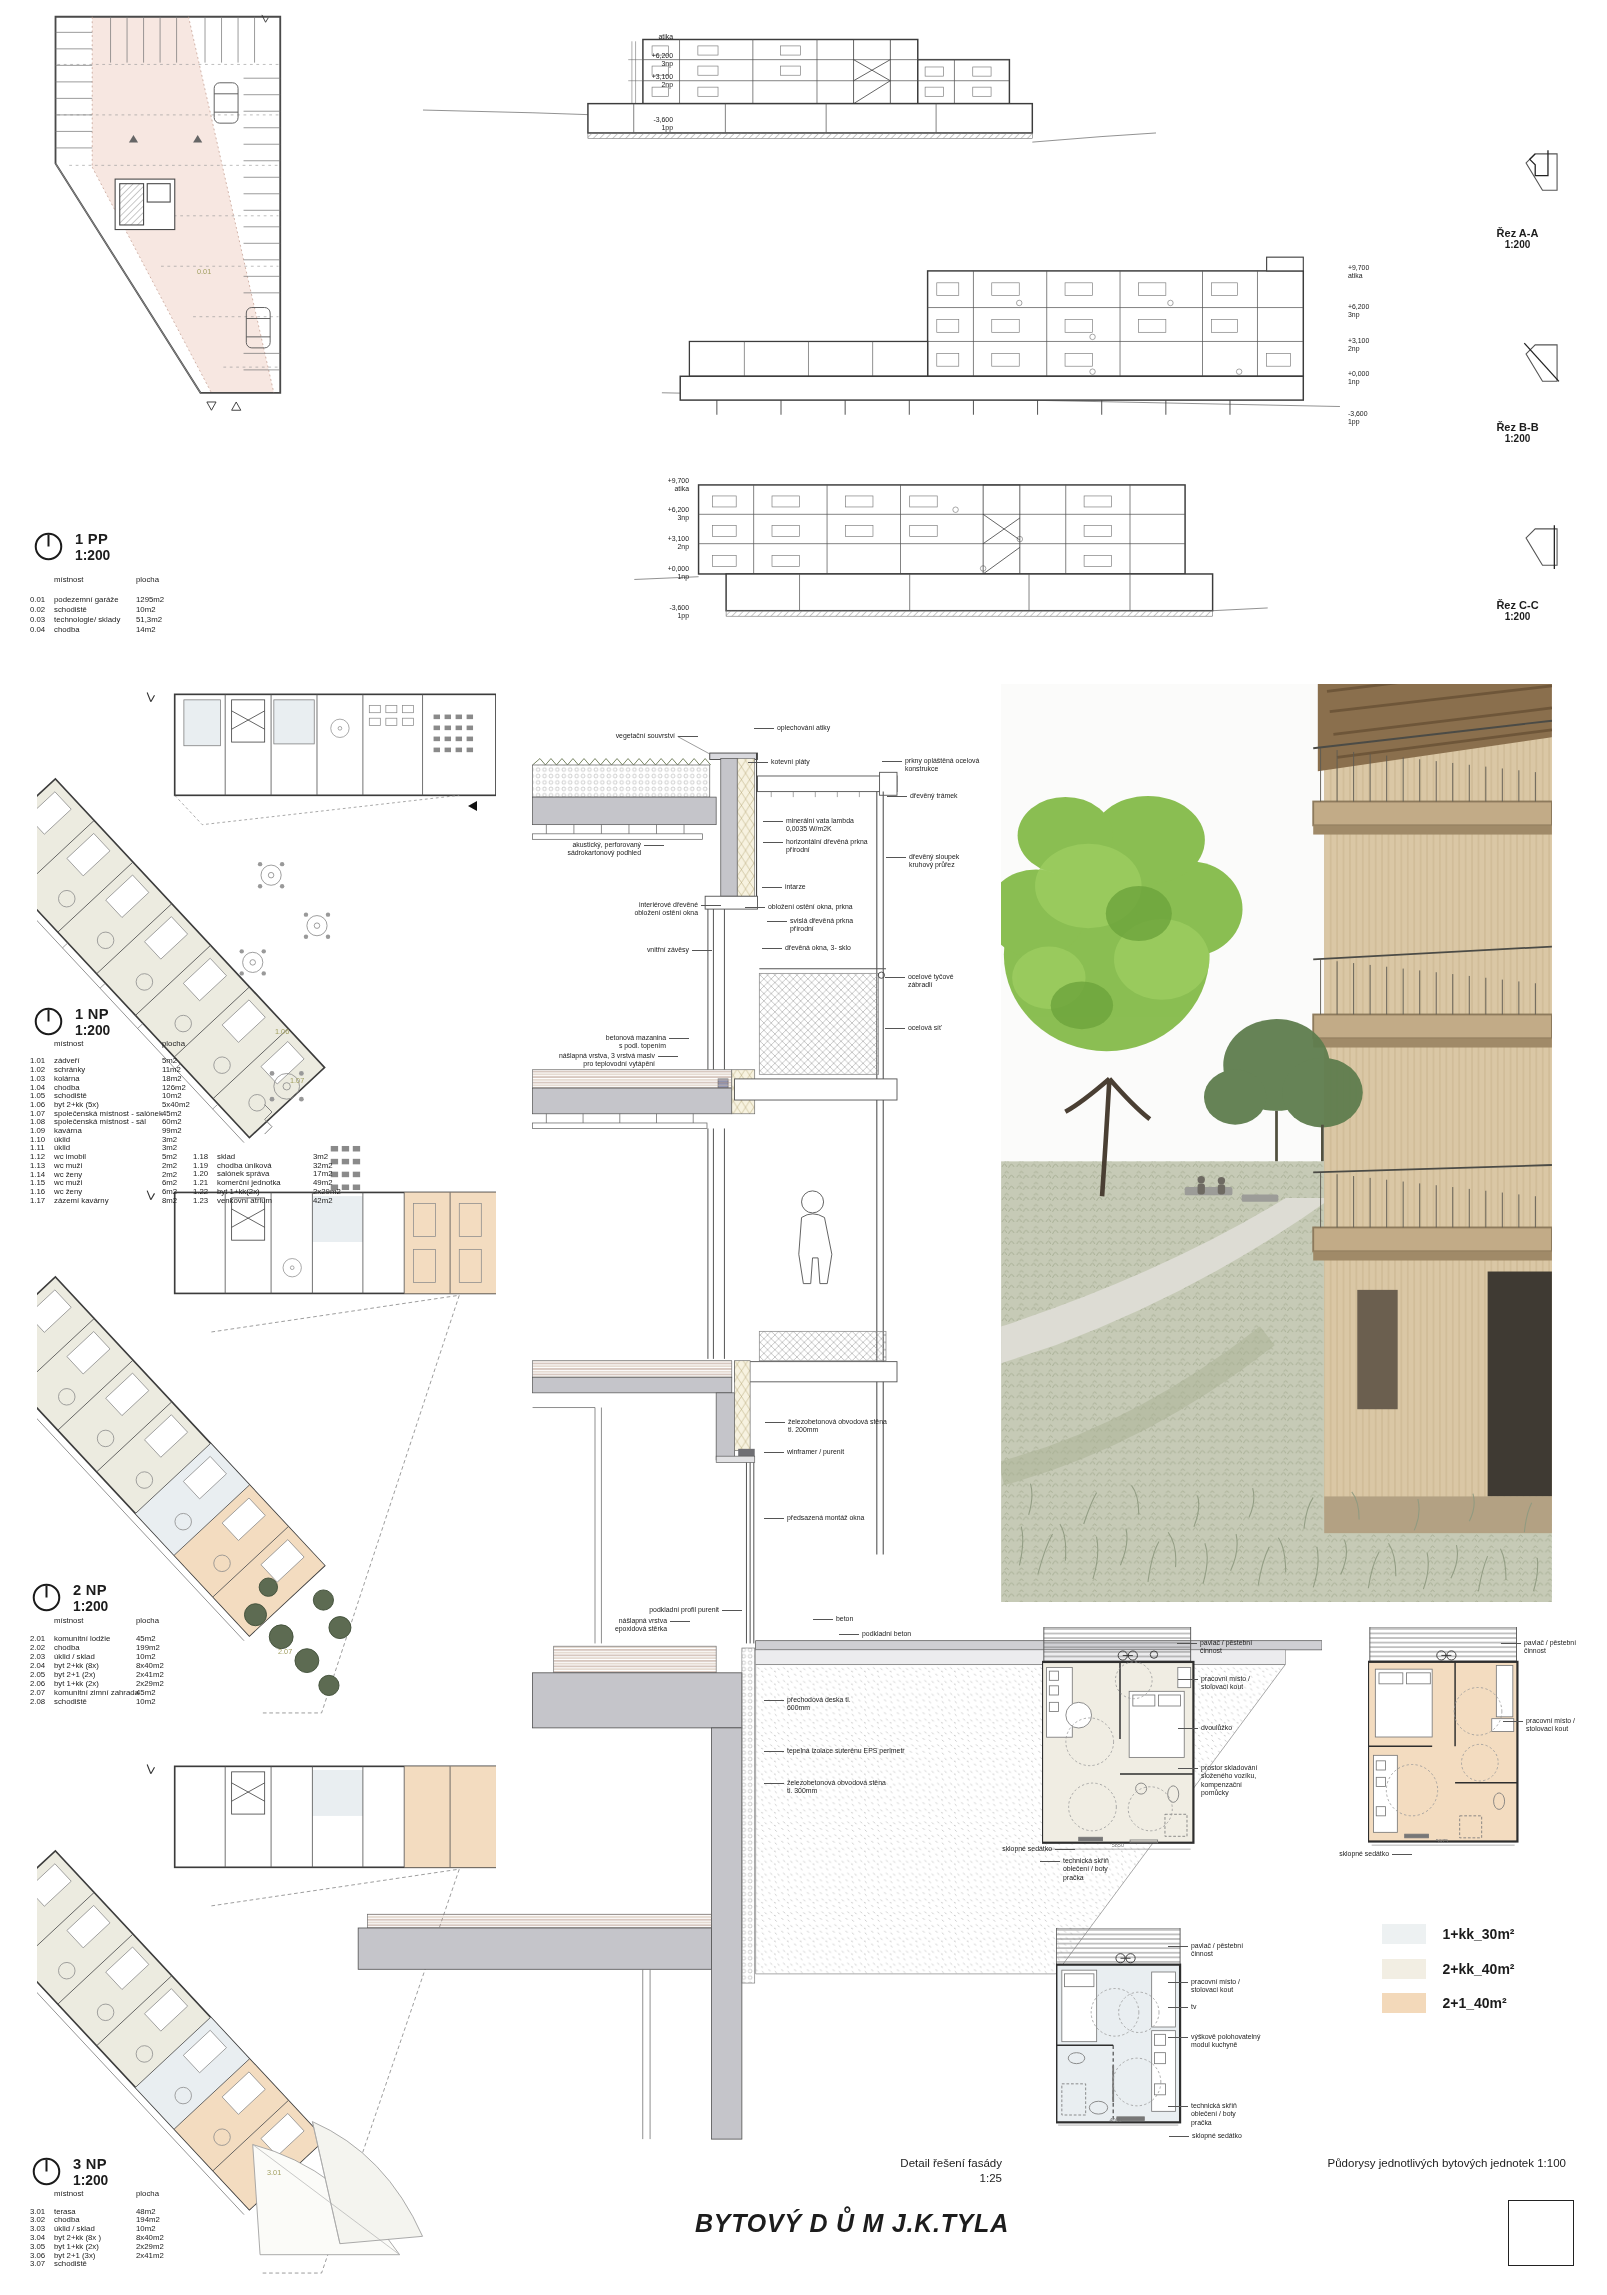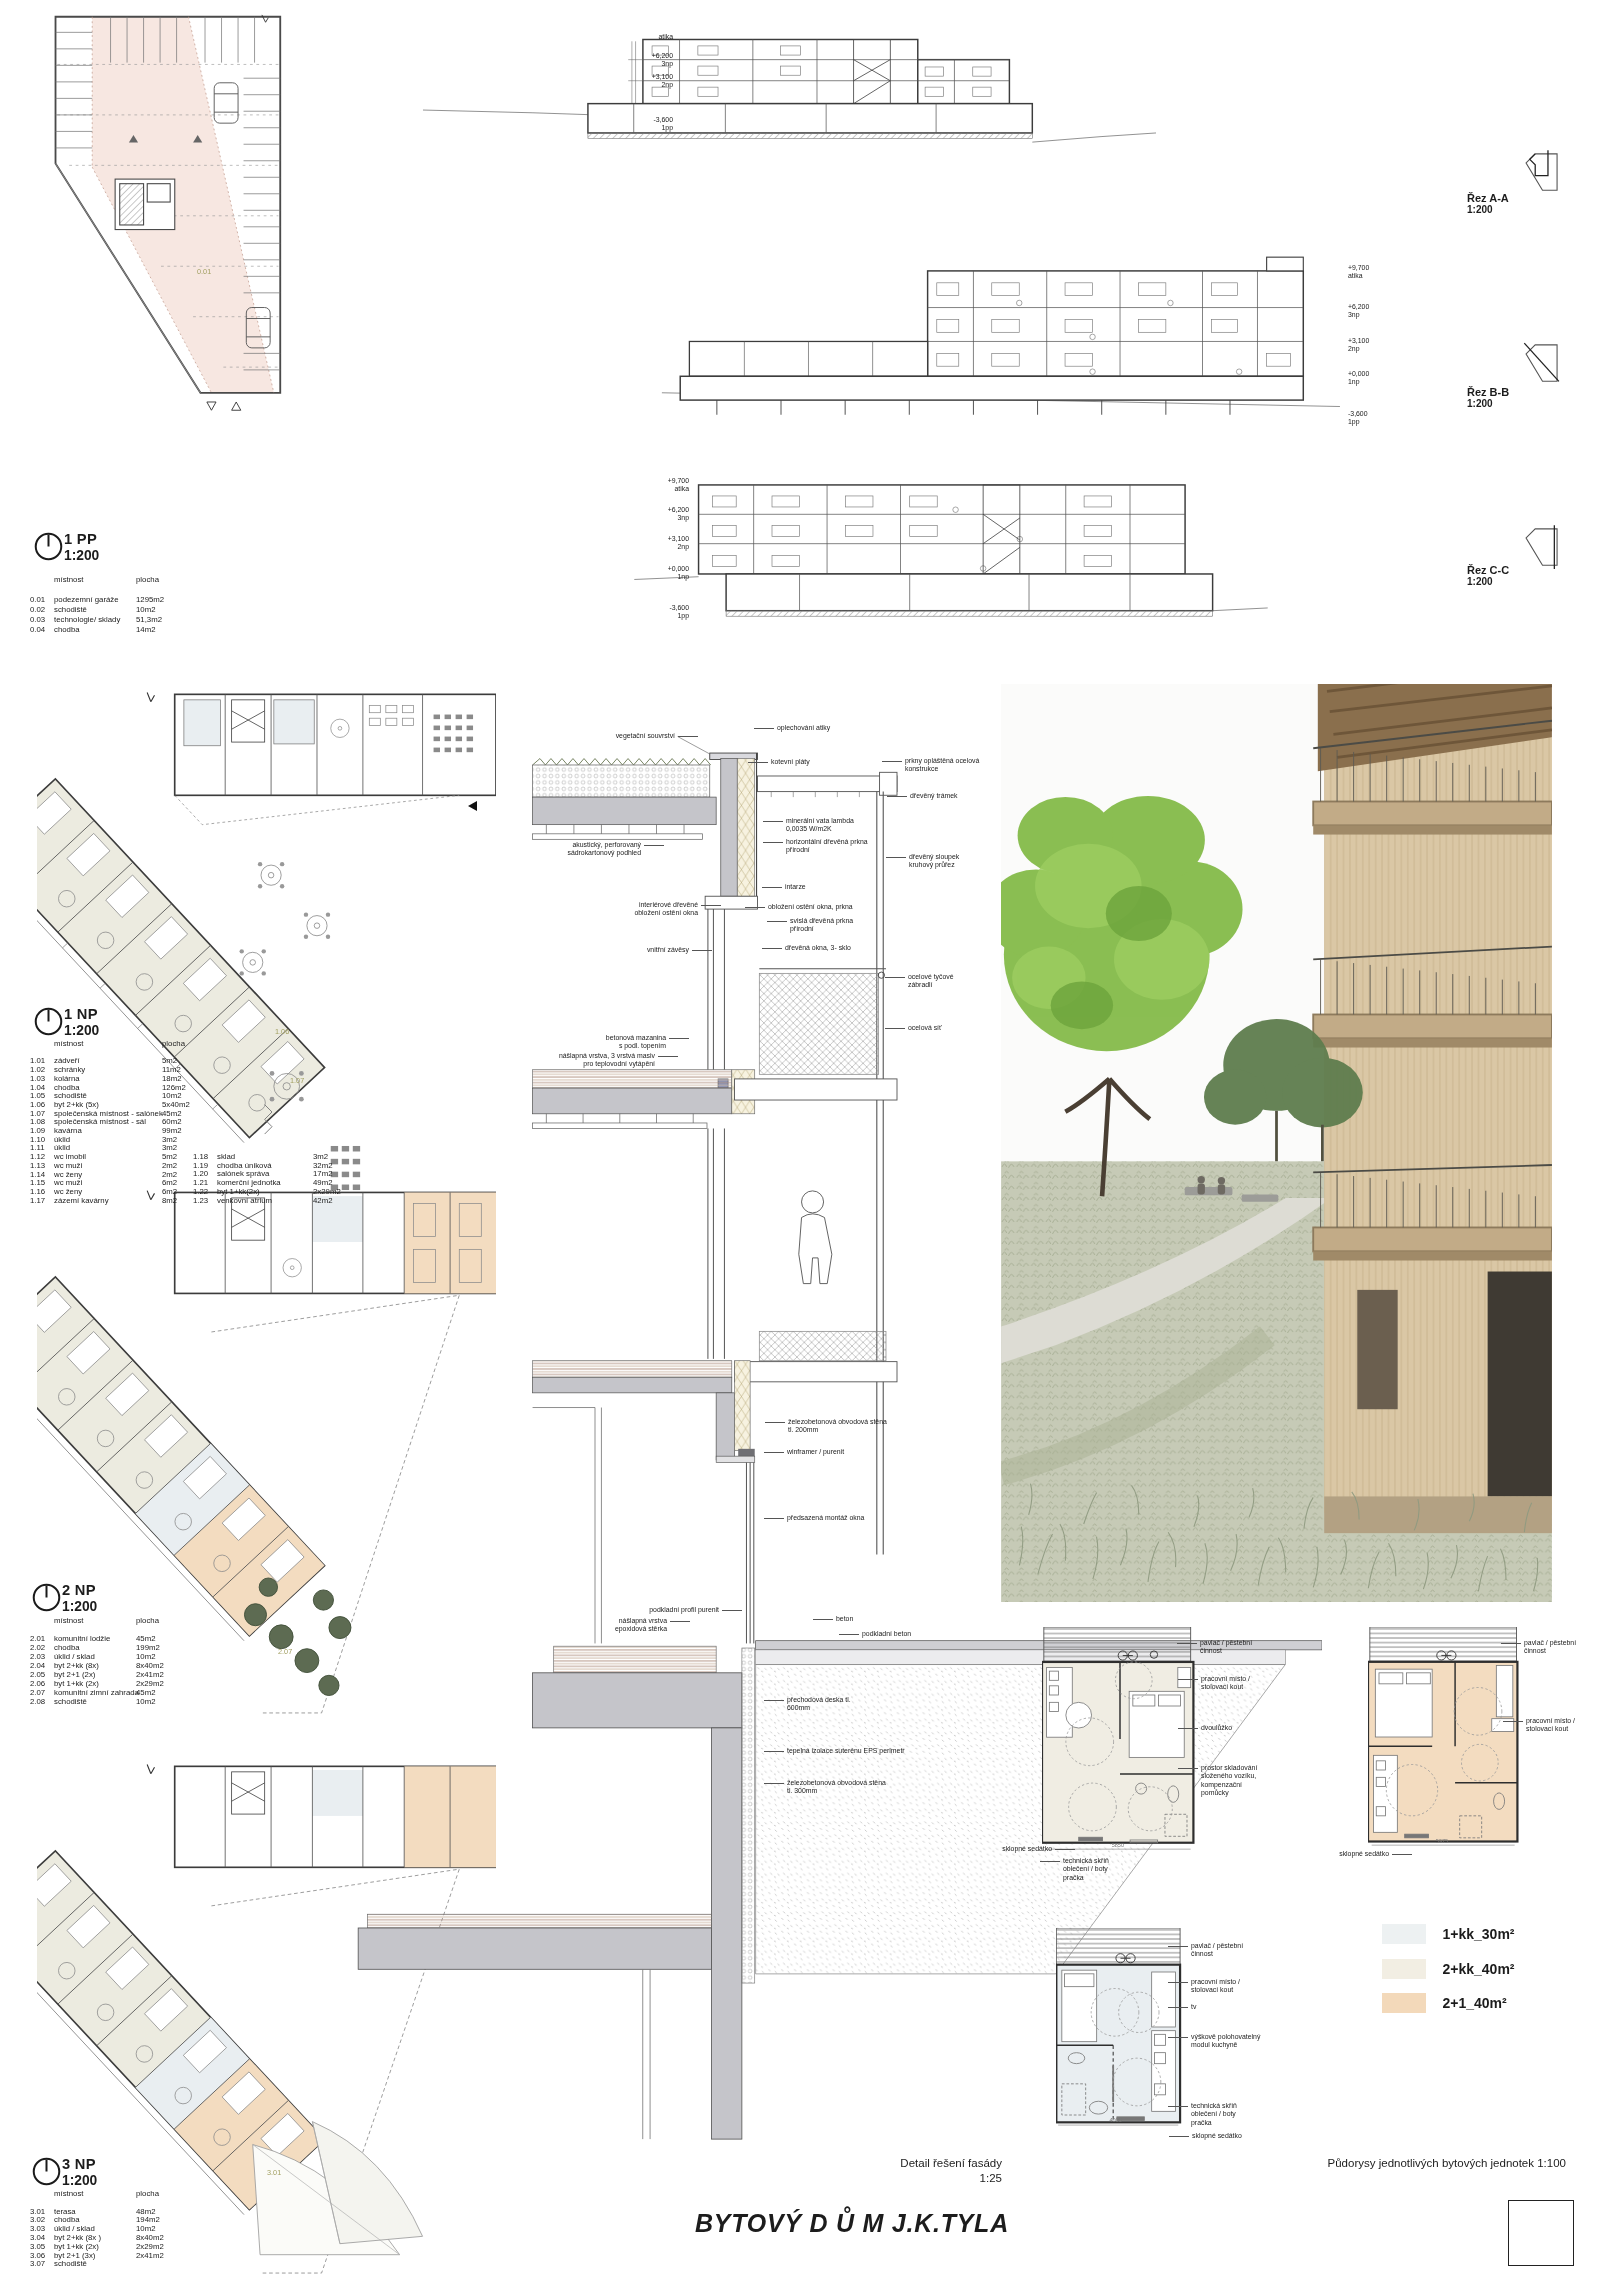--- a/index.html
+++ b/index.html
@@ -1,39 +1,39 @@
 <!DOCTYPE html>
 <html style="font-size:14.7px"><head>
 <meta charset="utf-8">
 <style>
   html,body{margin:0;padding:0;background:#e8e8e8;}
   #board{position:relative;width:1607px;height:2296px;background:#ffffff;
          font-family:"Liberation Sans",sans-serif;color:#1c1c1c;overflow:hidden;}
   .abs{position:absolute;}
   svg{display:block;}
   
-  .plan-head{position:absolute;display:flex;align-items:flex-start;justify-content:flex-end;}
+  .plan-head{position:absolute;display:flex;align-items:flex-start;gap:11px;justify-content:flex-end;}
   .plan-title{font-size:14.7px;font-weight:700;line-height:1.15;letter-spacing:.02em;}
   .plan-scale{font-size:13.8px;font-weight:700;}
   .plan-cols{position:absolute;display:grid;font-size:7.8px;color:#222;}
   .cols-a{grid-template-columns:24px 82px 55px;}
   .cols-b{grid-template-columns:24px 108px 57px;}
   .cols-c{grid-template-columns:24px 96px 51px;}
   .plan-cols .hdr{display:contents;}
   .rowline{display:contents;}
   .plan-cols span{line-height:var(--lh,9.7px);white-space:nowrap;}
   
   .callout{position:absolute;font-size:6.9px;line-height:1.2;color:#1a1a1a;white-space:pre-line;}
   .ann-l::before{content:"";position:absolute;right:100%;margin-right:2.8px;top:3.7px;width:20px;border-top:0.6px solid #555;}
   .ann-r{text-align:right;}
   .ann-r::after{content:"";position:absolute;left:100%;margin-left:2.8px;top:3.7px;width:20px;border-top:0.6px solid #555;}
   .tag{color:#a3a164;font-size:7.3px;}
   .lvl-r{text-align:right;font-size:6.9px;}
   .lvl-l{text-align:left;font-size:6.9px;}
-  .sec-key{position:absolute;width:101px;text-align:left;}
+  .sec-key{position:absolute;width:101px;text-align:center;margin-top:35px;}
   .sec-name{font-size:11px;font-weight:700;}
   .sec-scale{font-size:10px;font-weight:700;}
   .caption{position:absolute;font-size:11.5px;text-align:right;line-height:1.3;}
   .main-title{position:absolute;font-size:25px;font-weight:700;letter-spacing:.03em;white-space:nowrap;font-style:italic;}
   .legend-row{position:absolute;display:flex;align-items:center;gap:16.5px;}
   .legend-row .swatch{width:44px;height:20px;}
   .legend-row .lab{font-size:14px;font-weight:600;}
   .corner-box{position:absolute;border:1.4px solid #222;}
   .tri-left{width:0;height:0;border-top:5.5px solid transparent;border-bottom:5.5px solid transparent;border-right:9.2px solid #111;}
   .dimtxt{font-size:6px;fill:#777;}

